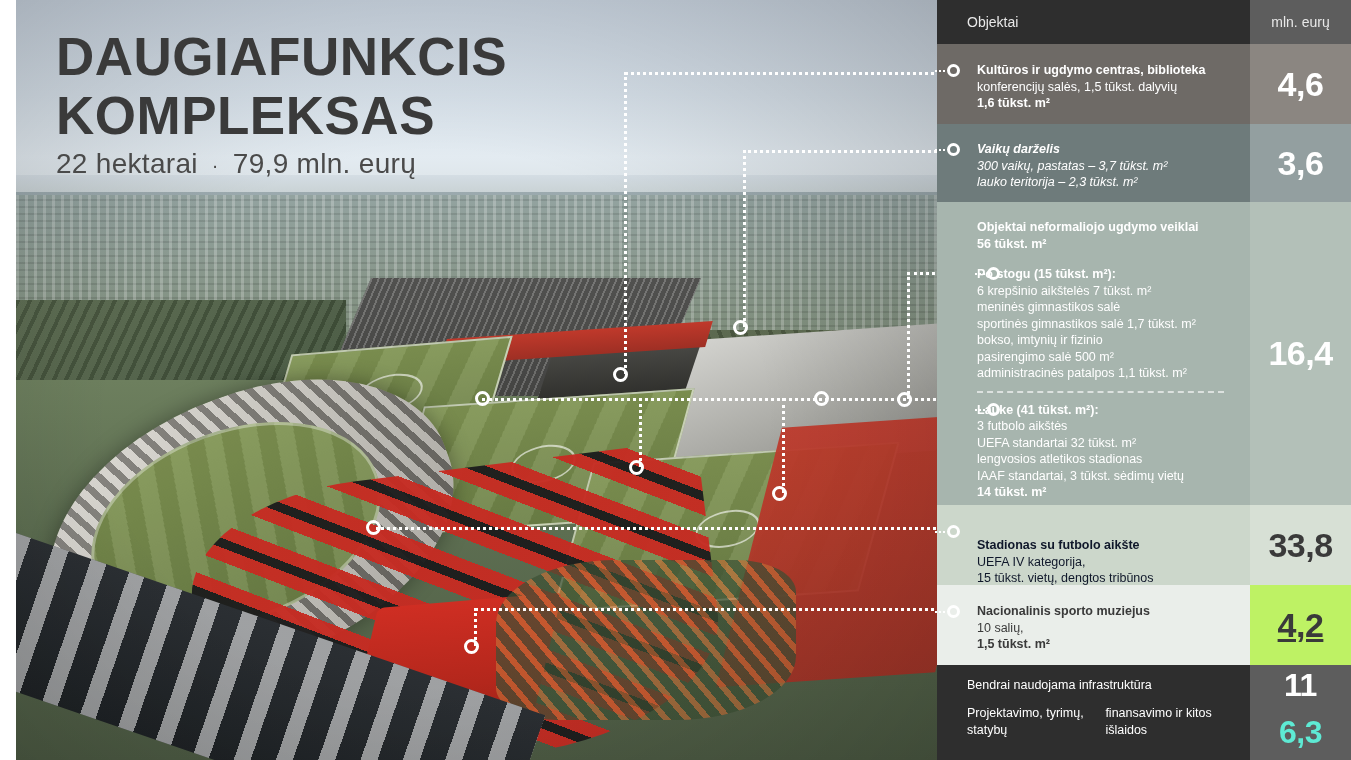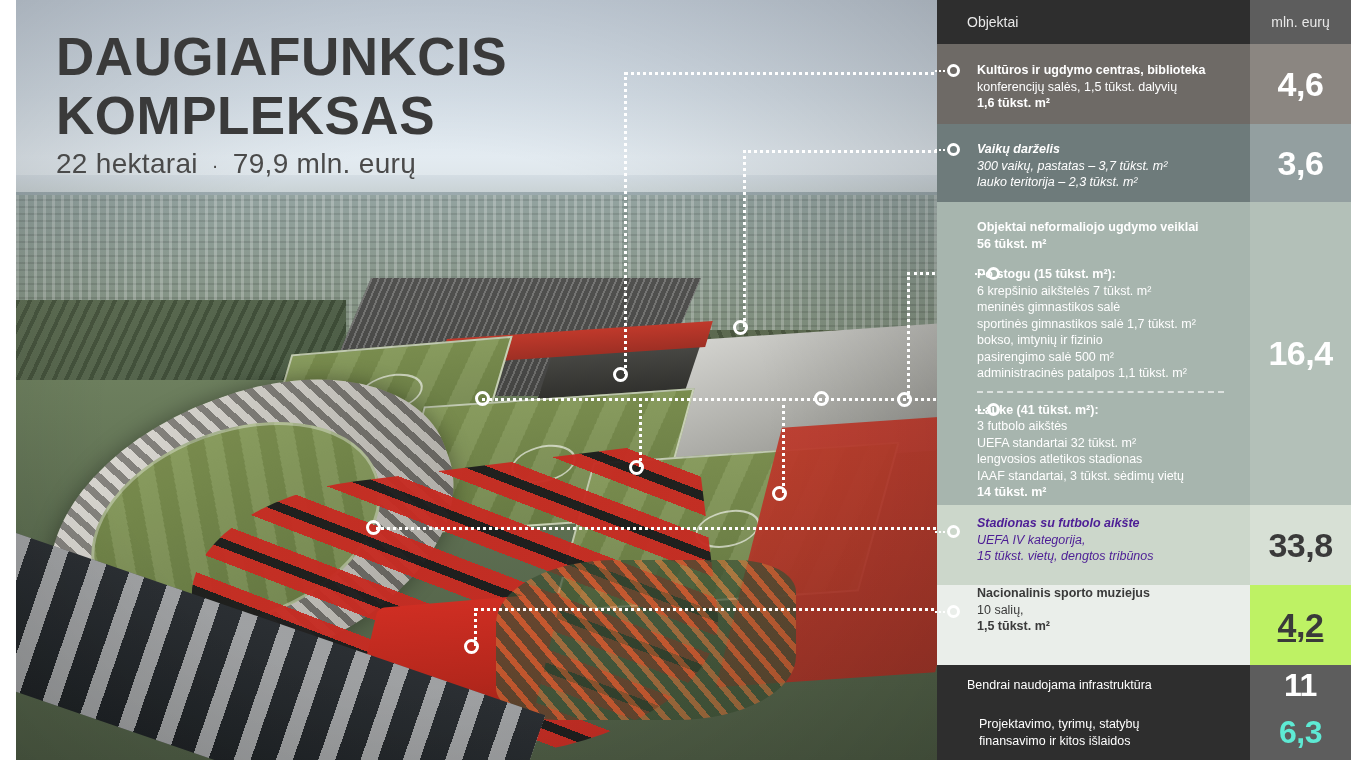--- a/index.html
+++ b/index.html
@@ -340,50 +340,50 @@
           <span>UEFA standartai 32 tūkst. m²</span><br>
           <span>lengvosios atletikos stadionas</span><br>
           <span>IAAF standartai, 3 tūkst. sėdimų vietų</span><br>
           <span class="b">14 tūkst. m²</span>
         </div>
       </div>
       <div class="cell-val">16,4</div>
     </div>
 
     <div class="row r4" style="top:505px;height:80px;">
-      <div class="cell-desc" style="padding-top:10px;color:#4c1d95;font-style:italic;">
+      <div class="cell-desc" style="padding-top:32px;color:#0f172a;">
         <span class="lead" style="top:26px;border-top-color:#ffffff;"></span>
         <span class="bullet" style="top:20px;border-color:#ffffff;"></span>
         <span class="rowtitle">Stadionas su futbolo aikšte</span>
         <span>UEFA IV kategorija,</span><br>
         <span>15 tūkst. vietų, dengtos tribūnos</span>
       </div>
       <div class="cell-val">33,8</div>
     </div>
 
     <div class="row r5" style="top:585px;height:80px;">
-      <div class="cell-desc" style="color:#3a3a3a;">
+      <div class="cell-desc" style="padding-top:18px;color:#3a3a3a;">
         <span class="lead" style="top:26px;border-top-color:#ffffff;"></span>
         <span class="bullet" style="top:20px;border-color:#ffffff;"></span>
         <span class="rowtitle">Nacionalinis sporto muziejus</span>
         <span>10 salių,</span><br>
         <span class="b">1,5 tūkst. m²</span>
       </div>
       <div class="cell-val">4,2</div>
     </div>
 
     <div class="row r6" style="top:665px;height:40px;">
       <div class="cell-desc" style="display:flex;align-items:center;padding-left:30px;">
         <span>Bendrai naudojama infrastruktūra</span>
       </div>
       <div class="cell-val" style="font-size:32px;">11</div>
     </div>
 
     <div class="row r7" style="top:705px;height:55px;">
-      <div class="cell-desc" style="display:flex;flex-direction:column;justify-content:center;padding-left:42px;">
+      <div class="cell-desc" style="display:flex;flex-direction:row;justify-content:center;padding-left:30px;">
         <span>Projektavimo, tyrimų, statybų</span>
         <span>finansavimo ir kitos išlaidos</span>
       </div>
       <div class="cell-val" style="font-size:32px;">6,3</div>
     </div>
 
   </div>
 </div>
 
 </body></html>

